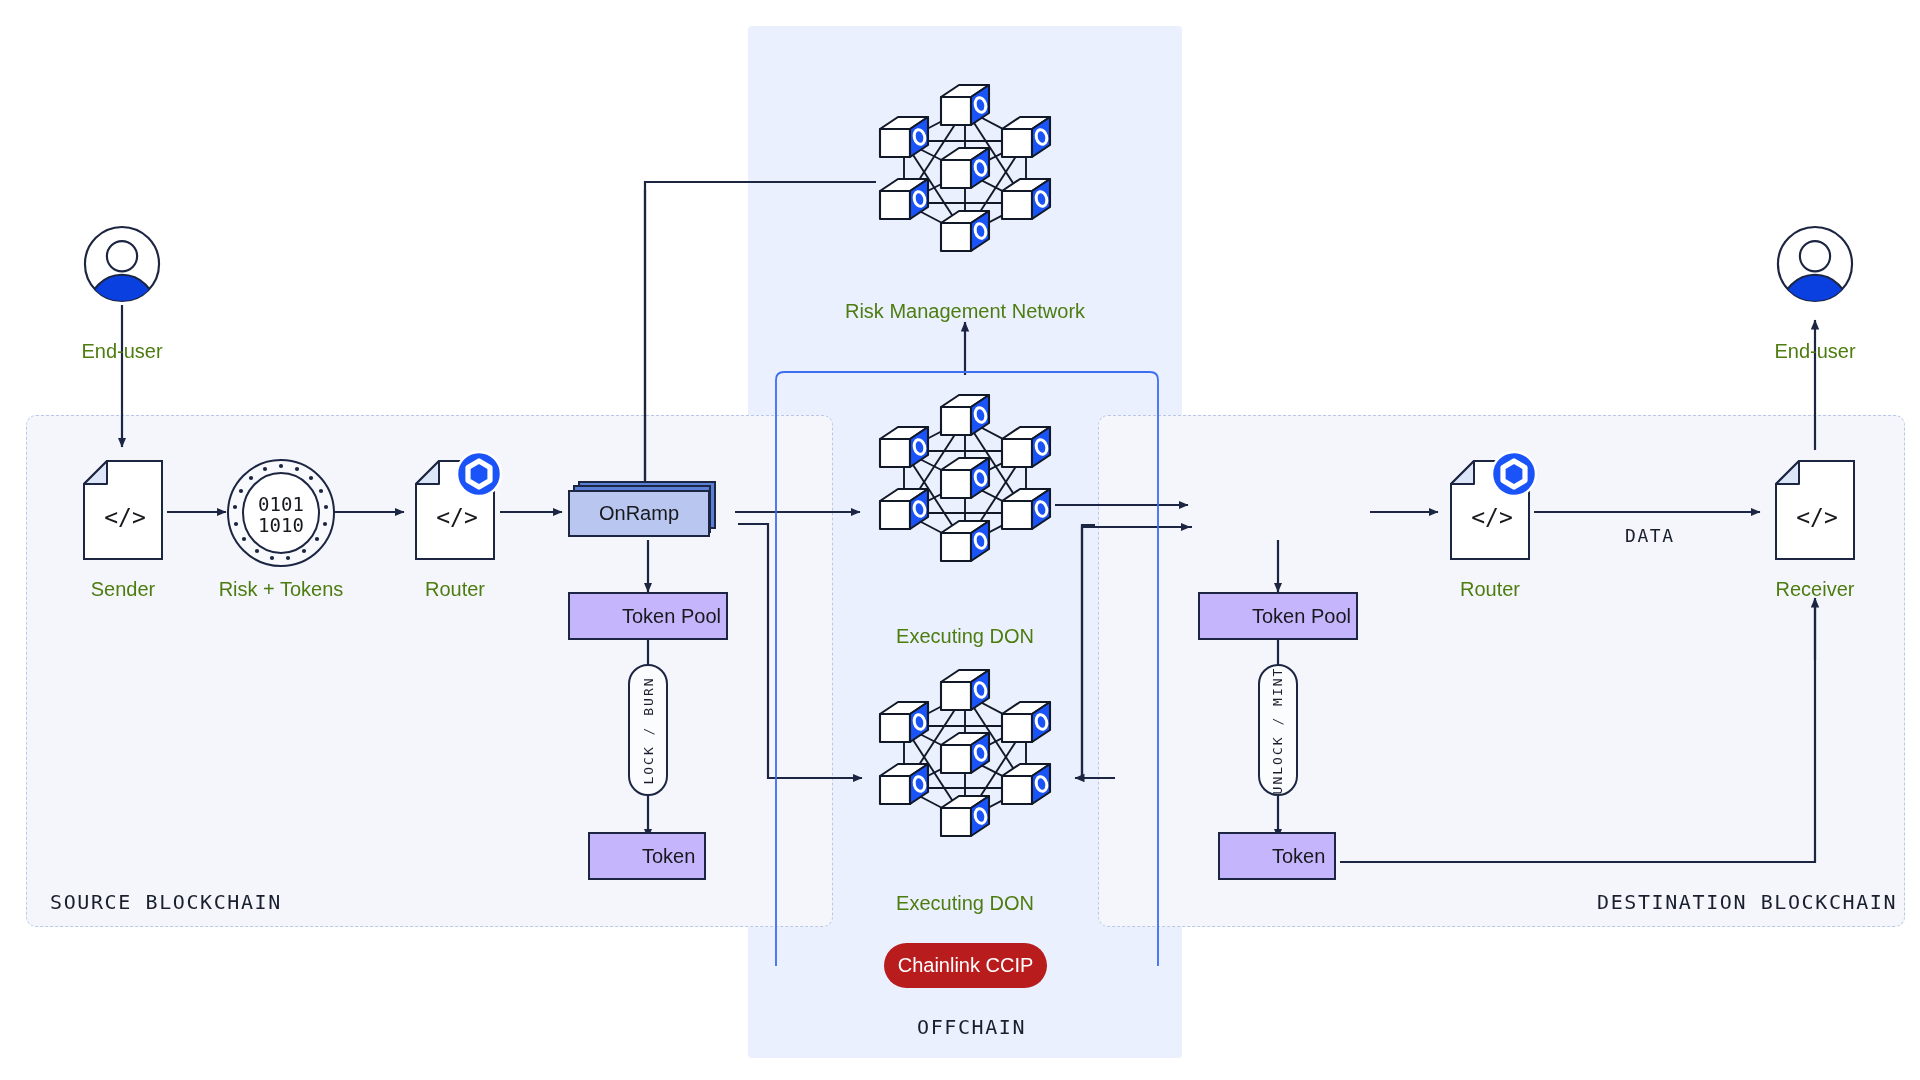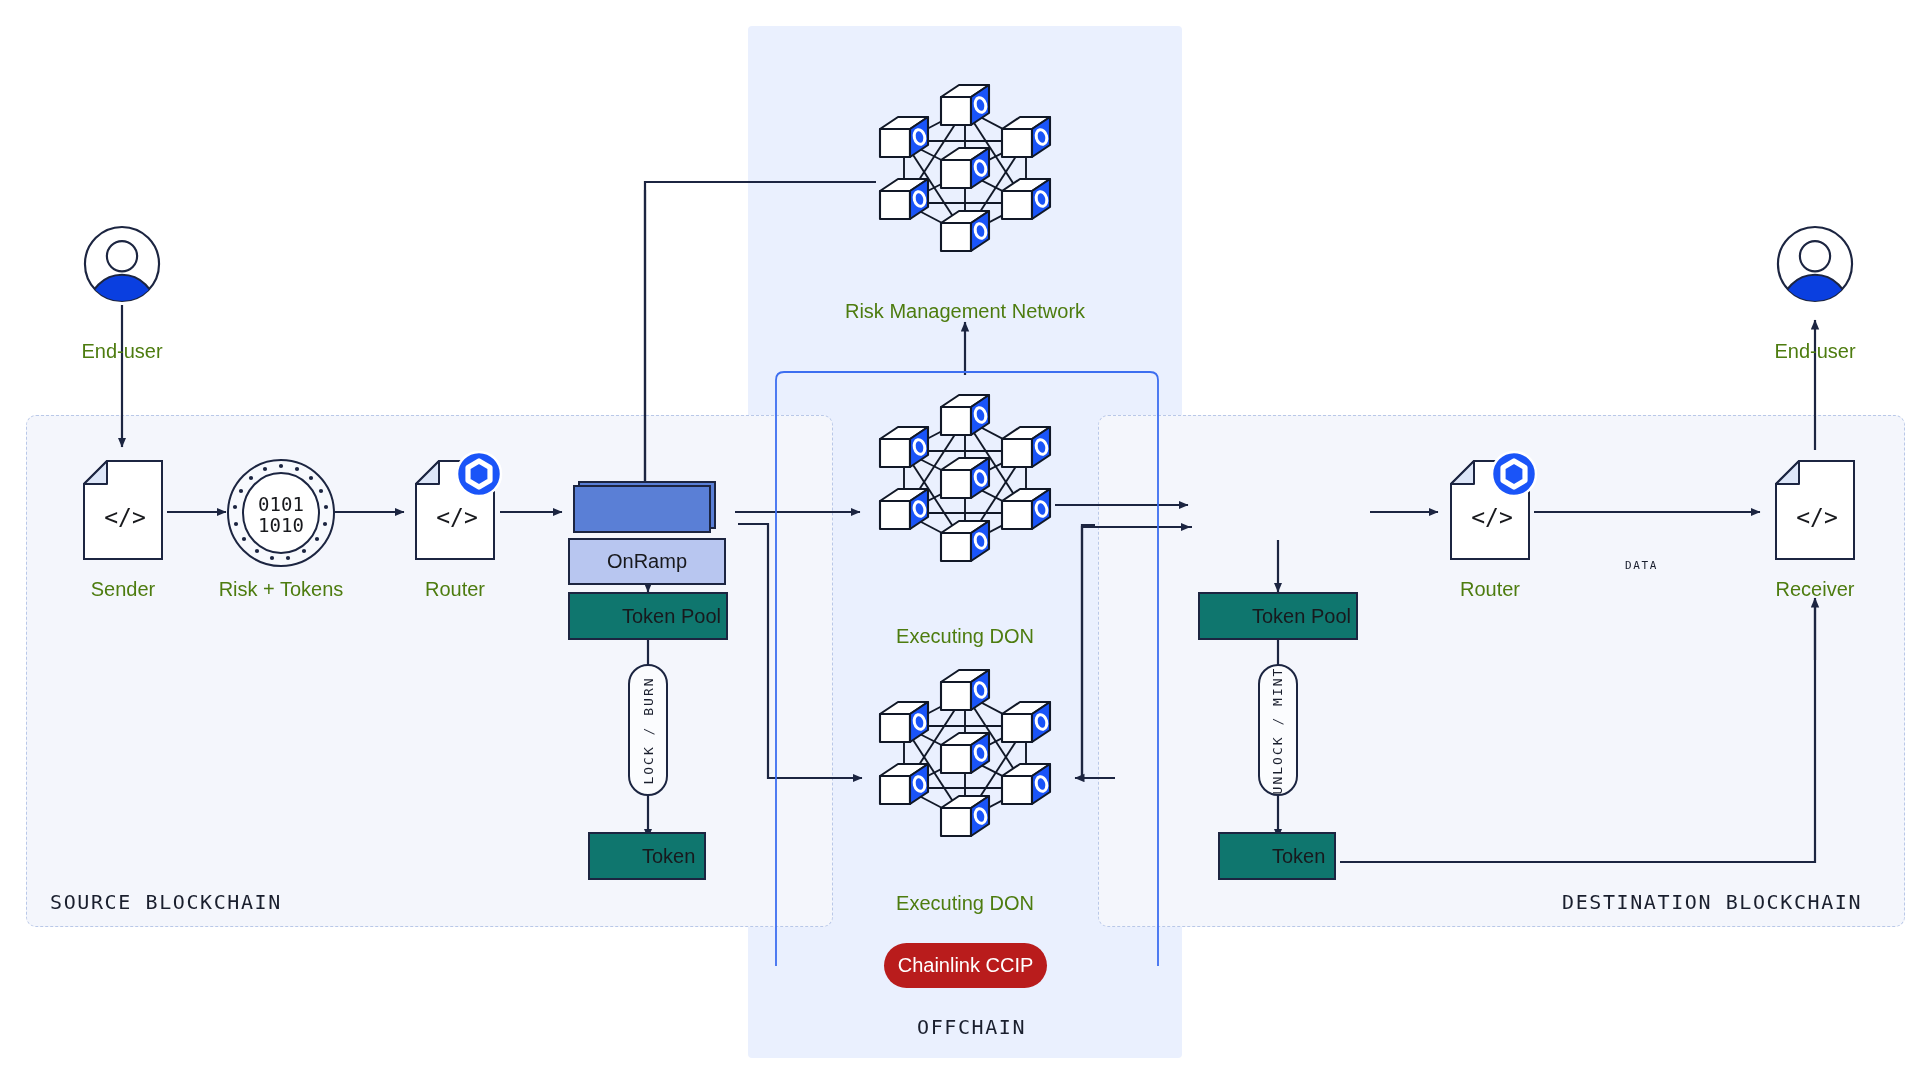--- a/index.html
+++ b/index.html
@@ -64,35 +64,34 @@
     position: absolute;
     background: #5a7fd6;
     border: 2px solid #1c2541;
     box-sizing: border-box;
   }
   .ramp .stack3 { left: 10px; top: 0px;  width: 138px; height: 48px; }
   .ramp .stack2 { left: 5px;  top: 4px;  width: 138px; height: 48px; }
   .ramp .front {
     position: absolute;
     left: 0; top: 9px;
-    width: 158px; height: 47px;
+    width: 142px; height: 47px;
     background: #b8c6f0;
     border: 2px solid #1c2541;
     box-sizing: border-box;
     display: flex;
     align-items: center;
     justify-content: center;
     font-size: 20px;
     color: #18191d;
-    margin-top: 48px;
   }
   
   .wbox {
     position: absolute;
-    background: #0f766e;
+    background: #c4b5fd;
     border: 2px solid #1c2541;
     box-sizing: border-box;
     display: flex;
     align-items: center;
     gap: 10px;
     padding-left: 14px;
     font-size: 20px;
     color: #18191d;
   }
   
@@ -123,25 +122,24 @@
     display: flex;
     align-items: center;
     justify-content: center;
     font-size: 20px;
     box-sizing: border-box;
   }
   
   .edge-label {
     position: absolute;
     font-family: "DejaVu Sans Mono", "Liberation Mono", monospace;
-    font-size: 11px;
+    font-size: 18px;
     letter-spacing: 1.6px;
     color: #1a1f2e;
     white-space: nowrap;
-    margin-top: 34px;
   }
 </style>
 </head>
 <body>
 
 <div id="stage">
 
   <div class="offchain-panel" style="left:748px; top:26px; width:434px; height:1032px;"></div>
 
   <div class="region" style="left:26px; top:415px; width:805px; height:510px;"></div>
@@ -397,16 +395,16 @@
   </div>
   <div class="node" style="left:815px; top:892px; width:300px;">
     <div class="node-caption">Executing DON</div>
   </div>
 
   <div class="ccip-pill" style="left:884px; top:943px; width:163px; height:45px;">
     <span>Chainlink CCIP</span>
   </div>
 
   <div class="region-label" style="left:50px; top:890px;">SOURCE BLOCKCHAIN</div>
-  <div class="region-label" style="left:1562px; top:890px;">DESTINATION BLOCKCHAIN</div>
+  <div class="region-label" style="left:1597px; top:890px;">DESTINATION BLOCKCHAIN</div>
   <div class="region-label" style="left:917px; top:1015px;">OFFCHAIN</div>
 
 </div>
 
 </body></html>

